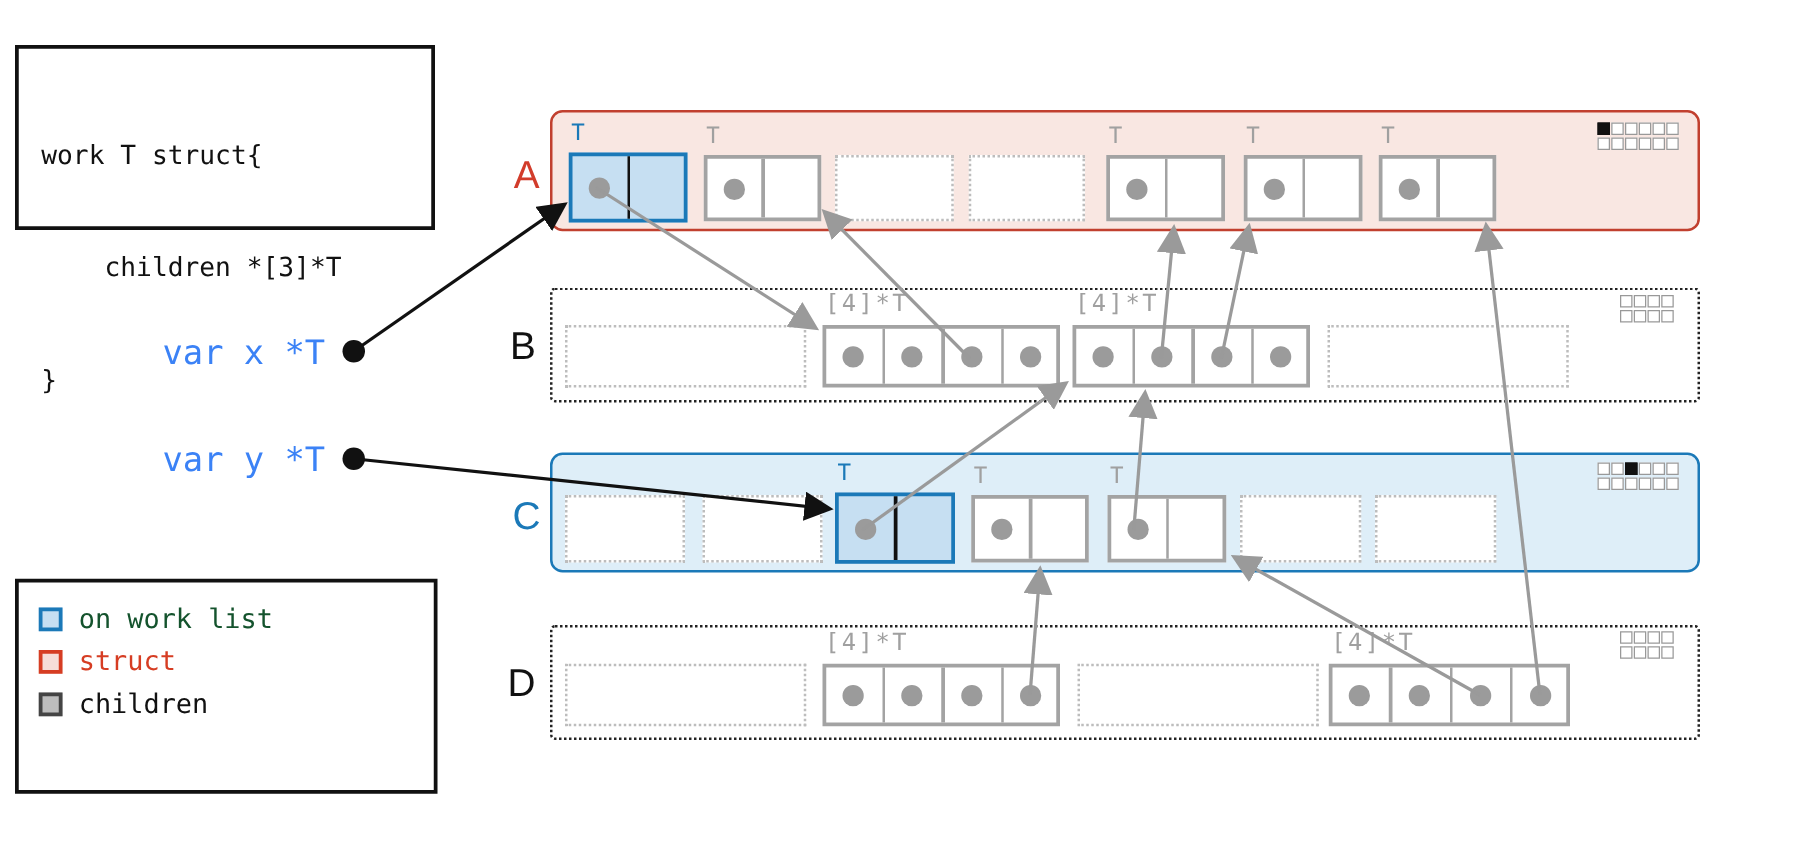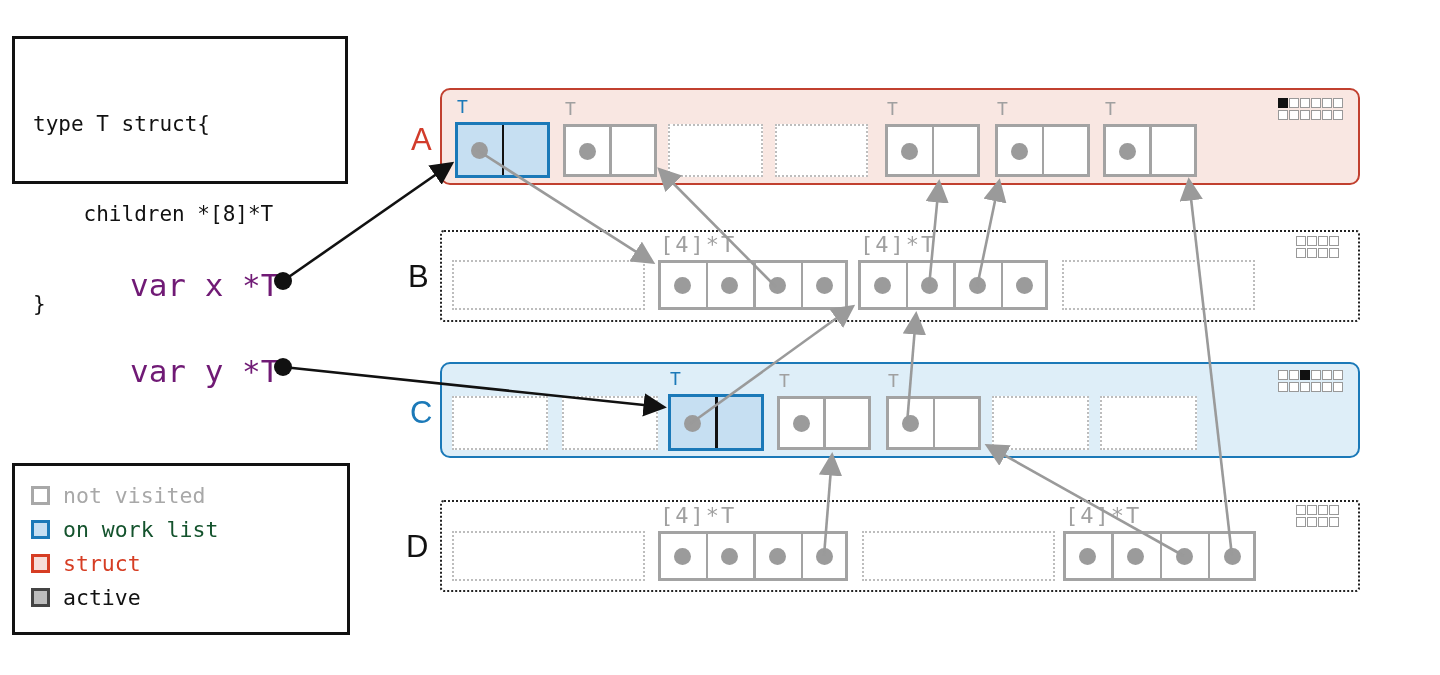--- a/index.html
+++ b/index.html
@@ -8,74 +8,70 @@
   .abs{position:absolute;}
   .mono{font-family:"DejaVu Sans Mono",monospace;}
   
   #code-box{left:12px;top:36px;width:336px;height:148px;border:3px solid #111;box-sizing:border-box;
             padding:10px 0 0 18px;font-size:21px;line-height:30px;white-space:pre;color:#111;}
   #legend-box{left:12px;top:463px;width:338px;height:172px;border:3px solid #111;box-sizing:border-box;
               padding:17px 0 0 16px;display:flex;flex-direction:column;gap:9px;font-size:21.5px;}
   .legend-item{display:flex;align-items:center;gap:13px;}
   .legend-swatch{width:13px;height:13px;border:3px solid;box-sizing:content-box;flex:0 0 auto;}
   
-  .var-label{font-size:31px;color:#701a75;white-space:pre;}
+  .var-label{font-size:27px;color:#3b82f6;white-space:pre;}
   
   .span-box{position:absolute;box-sizing:border-box;}
   .span-active{background:#f9e7e2;border:2.5px solid #c1402f;border-radius:10px;}
   .span-worklist{background:#deeef8;border:2.5px solid #1b79b8;border-radius:10px;}
   .span-unvisited{background:#ffffff;border:2px dotted #222;border-radius:4px;}
   .span-label{position:absolute;font-size:31px;}
   
   .cell{position:absolute;box-sizing:border-box;background:#fff;}
   .cell-t-plain{border:3px solid #a3a3a3;}
   .cell-t-worklist{border:3px solid #1b79b8;background:#c6dff2;}
   .cell-array{border:3px solid #a3a3a3;}
   .cell-empty{border:2px dotted #bdbdbd;background:#fff;}
   .divider{position:absolute;top:0;bottom:0;width:2.5px;}
   .dot{position:absolute;width:17px;height:17px;border-radius:50%;background:#9b9b9b;}
   .t-label{position:absolute;font-size:18px;}
-  .arr-label{position:absolute;font-size:22px;letter-spacing:2px;color:#a0a0a0;}
+  .arr-label{position:absolute;font-size:19px;letter-spacing:2px;color:#a0a0a0;}
   
   .bitmap{position:absolute;display:grid;gap:2px;}
   .bitmap-row{display:flex;gap:1px;}
   .bit{width:10px;height:10px;border:1.5px solid #999;background:#fff;box-sizing:border-box;}
   .bit-filled{background:#111;border-color:#111;}
   #arrow-layer{position:absolute;left:0;top:0;pointer-events:none;}
 </style>
 </head>
 <body>
 
 <div id="canvas">
 
   <div id="code-box" class="abs mono">
-    <div>type T struct{</div>
-    <div>    children *[8]*T</div>
+    <div>work T struct{</div>
+    <div>    children *[3]*T</div>
     <div>}</div>
   </div>
 
   <div class="abs mono var-label" style="left:130px;top:267px;">var x *T</div>
   <div class="abs mono var-label" style="left:130px;top:353px;">var y *T</div>
 
   <div id="legend-box" class="abs mono">
-    <div class="legend-item">
-      <span class="legend-swatch" style="border-color: rgb(168, 168, 168); background: rgb(255, 255, 255);"></span>
-      <span style="color: rgb(168, 168, 168);">not visited</span>
-    </div>
     <div class="legend-item">
       <span class="legend-swatch" style="border-color: rgb(27, 121, 184); background: rgb(198, 223, 242);"></span>
       <span style="color: #14532d;">on work list</span>
     </div>
     <div class="legend-item">
       <span class="legend-swatch" style="border-color: rgb(214, 61, 35); background: rgb(246, 221, 216);"></span>
       <span style="color: rgb(214, 61, 35);">struct</span>
     </div>
     <div class="legend-item">
       <span class="legend-swatch" style="border-color: rgb(68, 68, 68); background: rgb(189, 189, 189);"></span>
-      <span style="color: rgb(17, 17, 17);">active</span>
+      <span style="color: rgb(17, 17, 17);">children</span>
     </div>
   </div>
 
   <div id="spans-root">
       <div class="span-box span-active" style="left: 440px; top: 88px; width: 920px; height: 97px;"></div>
       <div class="span-label" style="left: 411px; top: 122px; color: rgb(210, 60, 43);">A</div>
       <div class="bitmap" style="left: 1278px; top: 98px;">
         <div class="bitmap-row">
           <span class="bit bit-filled"></span>
           <span class="bit"></span>

